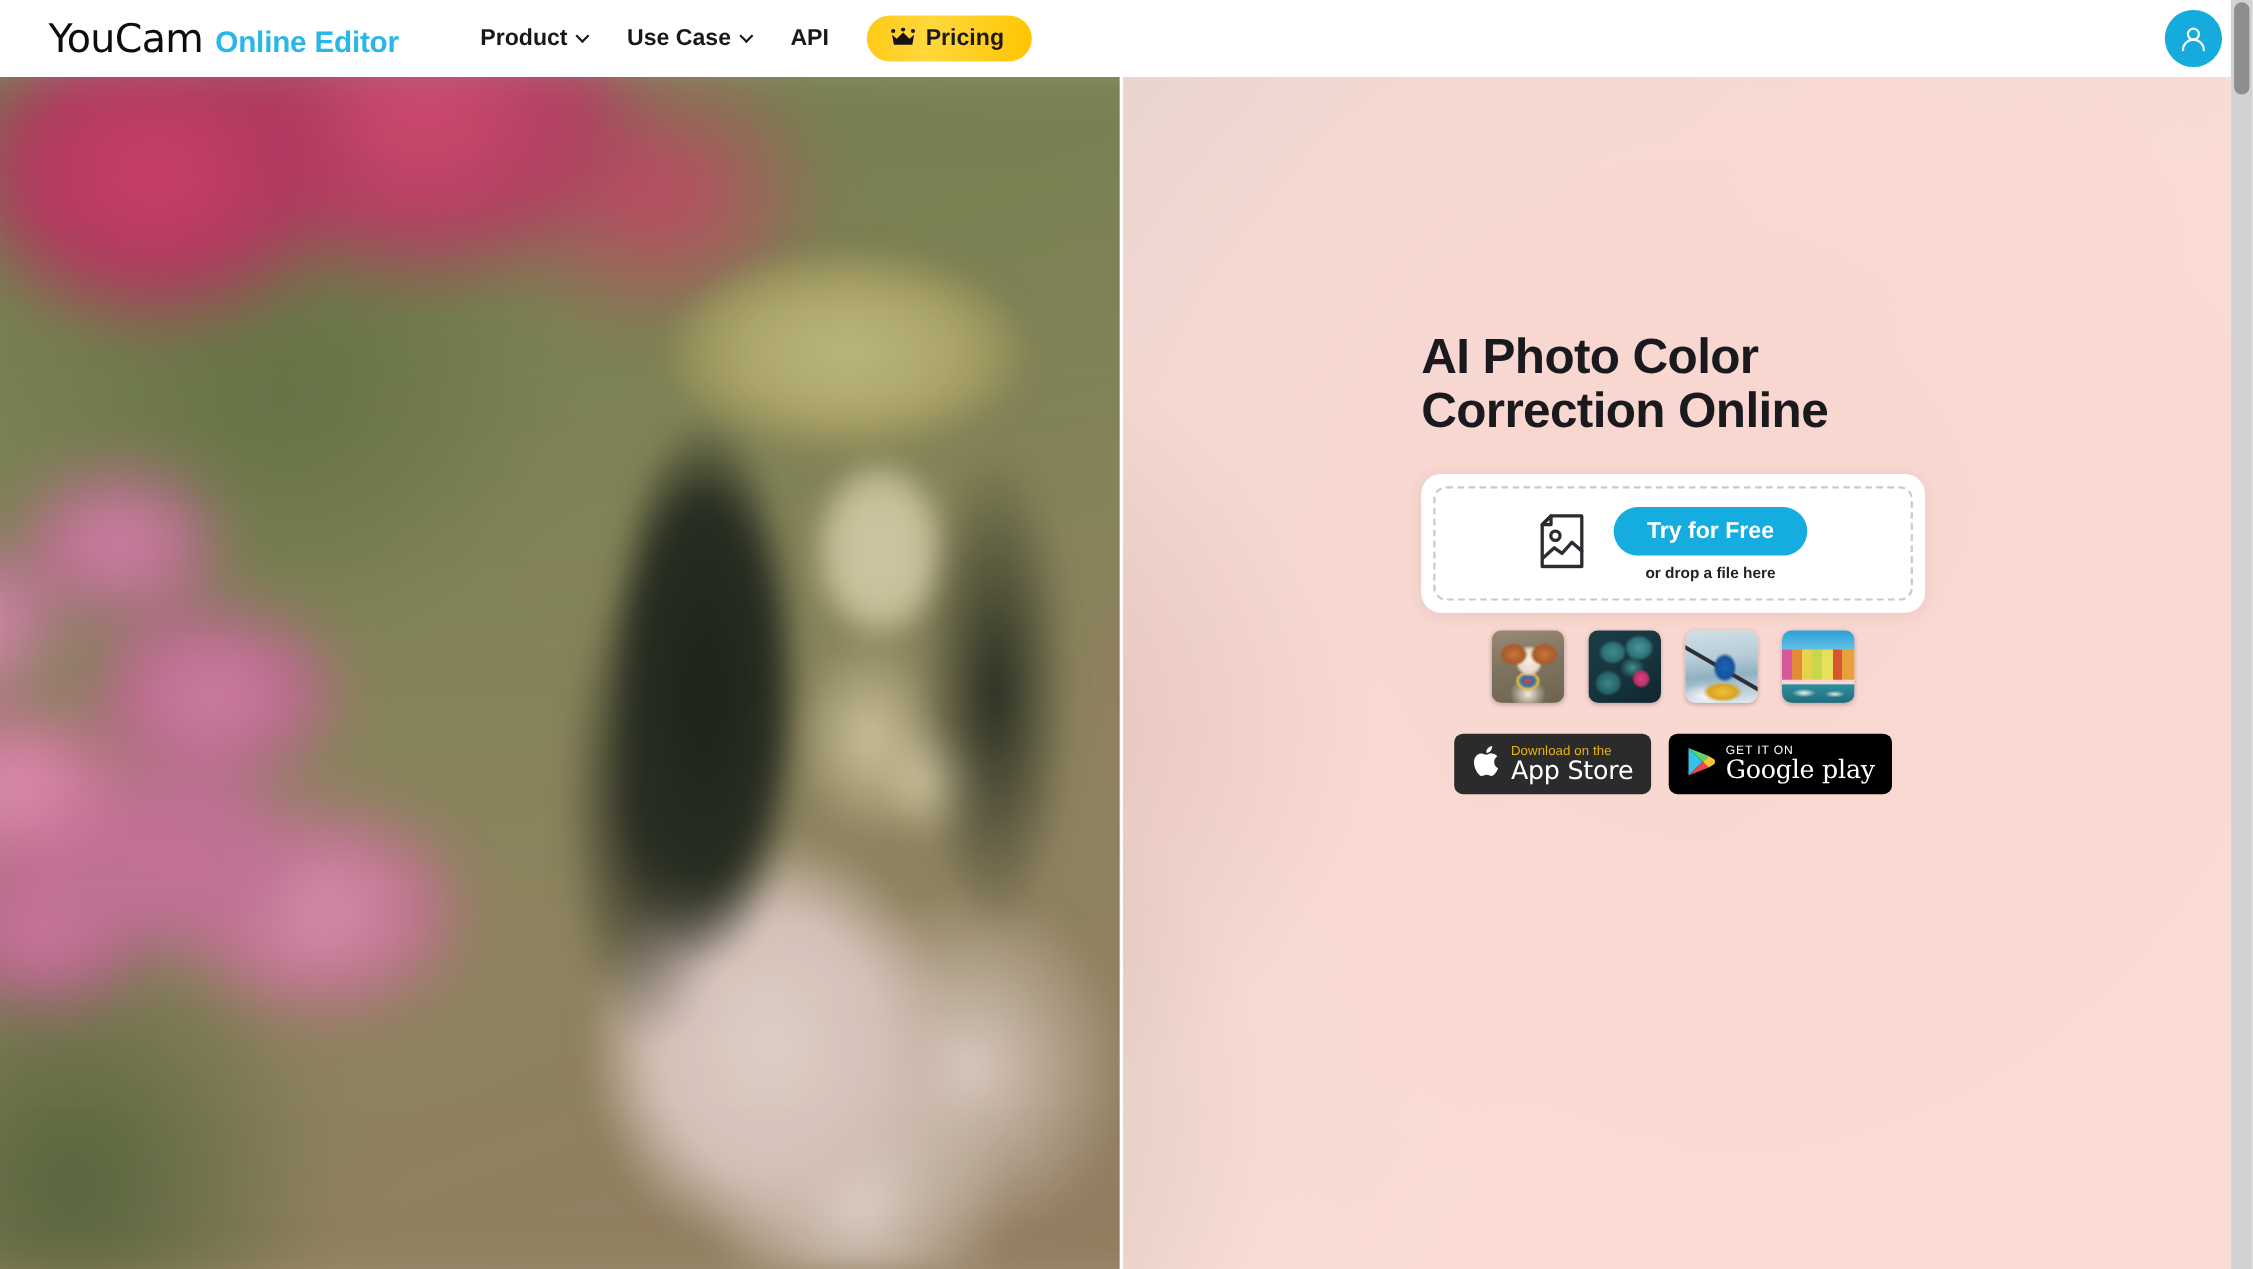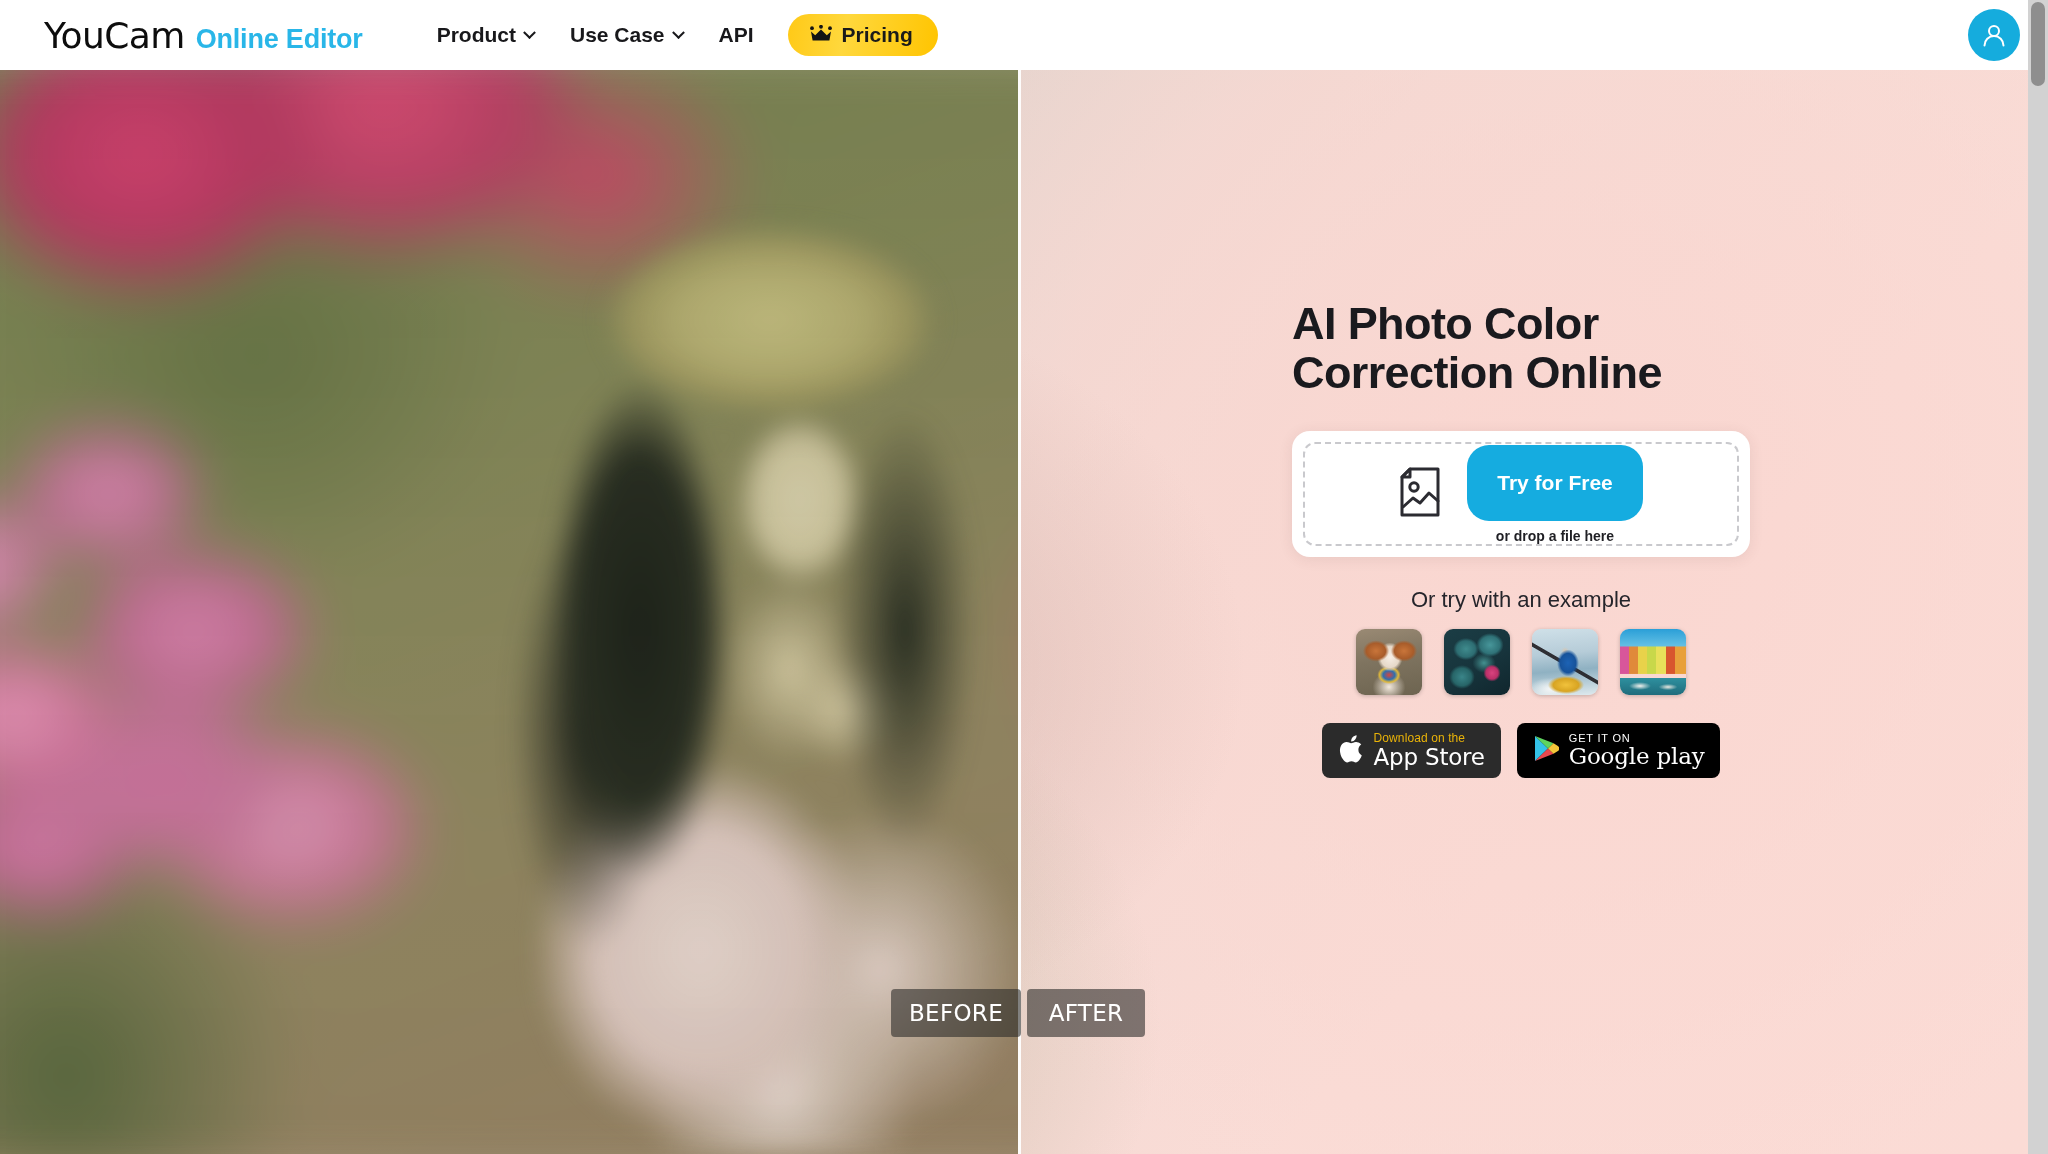--- a/index.html
+++ b/index.html
@@ -287,21 +287,21 @@
     cursor: pointer;
   }
   .dz-right { display: flex; flex-direction: column; align-items: center; gap: 7px; }
   .try-btn {
     background: #15ACE0;
     color: #ffffff;
     font-size: 21px;
     font-weight: 700;
     border: none;
     border-radius: 22px;
-    padding: 26px 30px;
+    padding: 10px 30px;
     cursor: pointer;
     white-space: nowrap;
   }
   .drop-text {
     font-size: 14px;
     font-weight: 700;
     color: #1f1f24;
     white-space: nowrap;
   }
 
@@ -477,24 +477,20 @@
     <div class="hero-bg"></div>
 
     <div class="before-pane">
       <div class="photo"></div>
       <div class="subject"></div>
       <div class="before-tint"></div>
     </div>
 
     <div class="divider"></div>
 
-    <div class="ba-buttons">
-      <div class="ba-btn">BEFORE</div>
-      <div class="ba-btn">AFTER</div>
-    </div>
 
     <div class="panel">
 
       <h1 class="panel-title">AI Photo Color Correction Online</h1>
 
       <div class="dropzone">
         <div class="dropzone-inner">
           <span>
             <svg width="42" height="50" viewBox="0 0 42 50" aria-hidden="true">
               <path d="M11 2 H39 V48 H3 V10 Z" fill="none" stroke="#2b2b31" stroke-width="3" stroke-linejoin="round"></path>
@@ -503,21 +499,20 @@
               <path d="M4 40 L14 31 L21 36 L30 26 L39 34" fill="none" stroke="#2b2b31" stroke-width="3" stroke-linecap="round" stroke-linejoin="round"></path>
             </svg>
           </span>
           <div class="dz-right">
             <button class="try-btn">Try for Free</button>
             <span class="drop-text">or drop a file here</span>
           </div>
         </div>
       </div>
 
-      <div class="examples-label">Or try with an example</div>
 
       <div class="thumbs">
         <div class="thumb t1"></div>
         <div class="thumb t2"></div>
         <div class="thumb t3"></div>
         <div class="thumb t4"></div>
       </div>
 
       <div class="stores">
         <div class="store-badge badge-apple">

